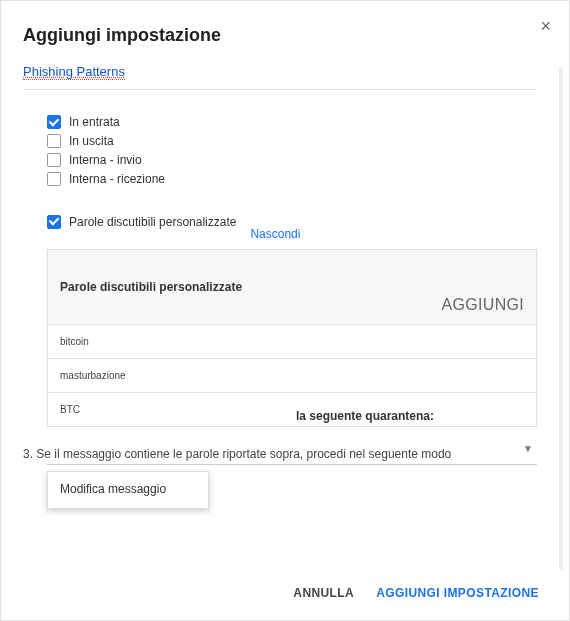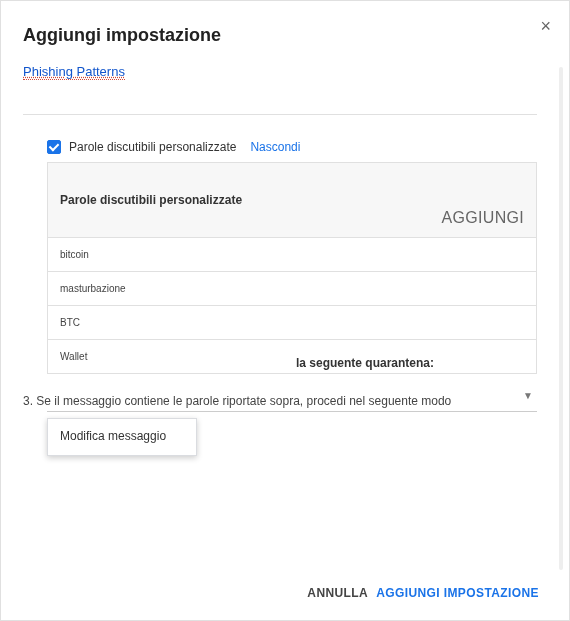--- a/index.html
+++ b/index.html
@@ -45,21 +45,21 @@
     .setting-name {
       font-size: 13px;
       color: #15c;
       text-decoration: underline dotted #d14836;
       text-decoration-color: #d14836;
       border-bottom: 1px dotted #d14836;
       display: inline-block;
       margin-bottom: 8px;
     }
     .setting-name-wrap {
-      padding-bottom: 26px;
+      padding-bottom: 1px;
       border-bottom: 1px solid #e0e0e0;
       margin-bottom: 25px;
     }
     .section-label {
       font-size: 12px;
       color: #444;
       margin-bottom: 10px;
     }
     .checkbox-row {
       display: flex;
@@ -102,20 +102,21 @@
     }
     .cw-title {
       font-size: 12px;
       color: #333;
     }
     .hide-link {
       font-size: 12px;
       color: #1a73e8;
       margin-left: 6px;
       cursor: pointer;
+      margin-top: 25px;
     }
     .word-table {
       margin: 0 0 0 24px;
       border: 1px solid #e0e0e0;
     }
     .word-header {
       display: flex;
       justify-content: space-between;
       align-items: center;
       padding: 10px 12px;
@@ -171,36 +172,36 @@
     }
     .chevron {
       color: #777;
       font-size: 10px;
     }
     .menu {
       position: absolute;
       background: #fff;
       border: 1px solid #dadce0;
       box-shadow: 0 2px 6px rgba(0,0,0,0.2);
-      width: 150px;
+      width: 162px;
       z-index: 10;
       top: 0;
       left: 0;
     }
     .menu-item {
       padding: 10px 12px;
       font-size: 12px;
       color: #333;
       cursor: pointer;
       line-height: 1.3;
     }
     .footer {
       display: flex;
       justify-content: flex-end;
-      gap: 8px;
+      gap: 22px;
       padding: 18px 8px 4px 0;
       border-top: none;
       align-items: center;
     }
     .btn-cancel {
       font-size: 12px;
       font-weight: bold;
       color: #444;
       letter-spacing: 0.4px;
       cursor: pointer;
@@ -230,37 +231,54 @@
   <div class="title">Aggiungi impostazione</div>
 
   <div class="scroll-track"></div>
 
   <div class="content">
 
     <div class="setting-name-wrap">
       <span class="setting-name">Phishing Patterns</span>
     </div>
 
+    <div id="sec1-opts">
+        <div class="checkbox-row">
+          <span class="cb checked"></span>
+          <span>In entrata</span>
+        </div>
+        <div class="checkbox-row">
+          <span class="cb"></span>
+          <span>In uscita</span>
+        </div>
+        <div class="checkbox-row">
+          <span class="cb"></span>
+          <span>Interna - invio</span>
+        </div>
+        <div class="checkbox-row">
+          <span class="cb"></span>
+          <span>Interna - ricezione</span>
+        </div>
+      </div>
 
     <div class="section2">
       <div class="cw-header-row">
         <span class="cb checked"></span>
         <span class="cw-title">Parole discutibili personalizzate</span>
         <span class="hide-link">Nascondi</span>
       </div>
       <div class="word-table">
         <div class="word-header">
           <span class="word-header-title">Parole discutibili personalizzate</span>
           <span class="add-btn">AGGIUNGI</span>
         </div>
         <div id="word-rows">
             <div class="word-cell">bitcoin</div>
             <div class="word-cell">masturbazione</div>
             <div class="word-cell">BTC</div>
-            <div class="word-cell">Wallet</div>
           </div>
       </div>
     </div>
 
     <div class="section3">
       <div class="section-label">3. Se il messaggio contiene le parole riportate sopra, procedi nel seguente modo</div>
 
       <div class="dropdown-open">
         <div class="menu" id="action-menu">
             <div class="menu-item">Modifica messaggio</div>

